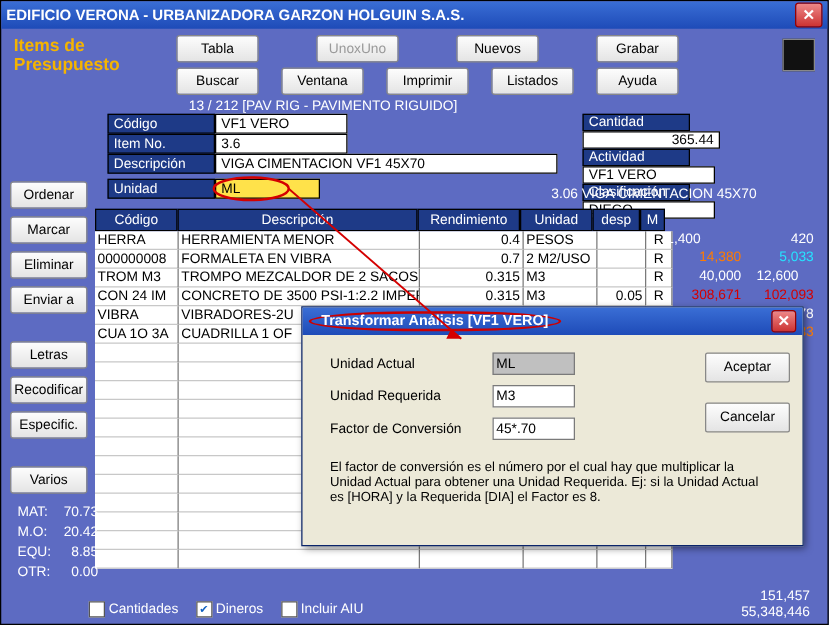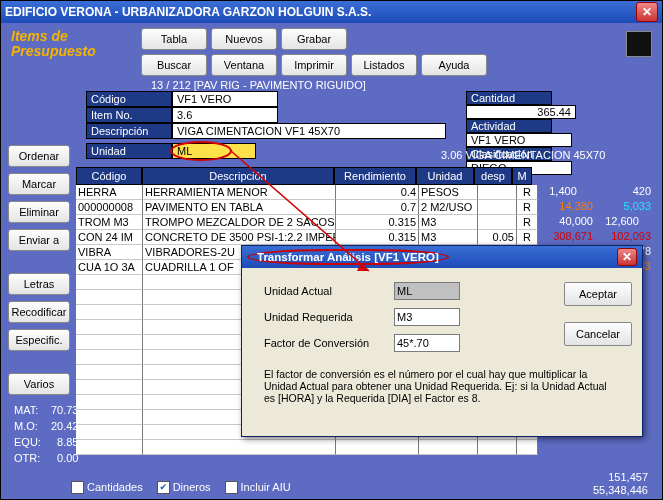--- a/index.html
+++ b/index.html
@@ -4,23 +4,23 @@
 <style>
   html,body{margin:0;padding:0;font-family:"Segoe UI",Tahoma,sans-serif;font-size:11px;background:#000;}
   .app{width:663px;height:500px;background:#5d6bc2;position:relative;overflow:hidden;border:1px solid #000;box-sizing:border-box;}
   
   .titlebar{height:22px;background:linear-gradient(#3a6ed5,#1e4bb8);display:flex;align-items:center;padding:0 4px;color:#fff;font-weight:bold;font-size:12px;}
   .titlebar .spacer{flex:1;}
   .close-btn{width:20px;height:18px;background:linear-gradient(#e88,#c33);border:1px solid #900;border-radius:3px;color:#fff;display:flex;align-items:center;justify-content:center;font-weight:bold;font-size:12px;}
   .logo-sq{width:24px;height:24px;background:#111;border:1px solid #888;position:absolute;top:30px;right:10px;}
   
   .toprow{height:55px;display:flex;}
-  .items-label{color:#f5b400;font-style:italic;font-weight:bold;font-size:14px;width:120px;padding:6px 10px;line-height:1.1;}
+  .items-label{color:#f5b400;font-weight:bold;font-size:14px;width:120px;padding:6px 10px;line-height:1.1;}
   .btn-grid{padding-top:5px;}
-  .btn-grid .row{display:flex;gap:4px;margin-bottom:4px;}
+  .btn-grid .row{display:flex;gap:18px;margin-bottom:4px;justify-content:space-between;}
   .wbtn{background:linear-gradient(#fdfdfd,#e4e4e4);border:1px solid #888;border-radius:3px;min-width:64px;height:20px;display:flex;align-items:center;justify-content:center;color:#000;}
   .wbtn.disabled{color:#9a9a9a;}
   
   .leftcol{position:absolute;left:7px;top:118px;width:62px;display:flex;flex-direction:column;gap:6px;}
   .leftcol .sbtn{background:linear-gradient(#fdfdfd,#e4e4e4);border:1px solid #888;border-radius:3px;height:20px;display:flex;align-items:center;justify-content:center;color:#000;}
   
   .bread{color:#fff;font-size:11px;position:absolute;left:150px;top:78px;}
   
   .hdrbox{position:absolute;left:85px;top:90px;}
   .hdrbox .frow{display:flex;height:16px;}
@@ -76,20 +76,21 @@
 
   <div class="logo-sq"></div>
 
   <div class="toprow">
     <div class="items-label">
       <span>Items de</span><br><span>Presupuesto</span>
     </div>
     <div class="btn-grid">
       <div class="row">
         <div class="wbtn">Tabla</div>
+        <div class="wbtn disabled">UnoxUno</div>
         <div class="wbtn">Nuevos</div>
         <div class="wbtn">Grabar</div>
       </div>
       <div class="row">
         <div class="wbtn">Buscar</div>
         <div class="wbtn">Ventana</div>
         <div class="wbtn">Imprimir</div>
         <div class="wbtn">Listados</div>
         <div class="wbtn">Ayuda</div>
       </div>
@@ -161,21 +162,21 @@
       <div class="grow">
         <div class="gcell" style="width:62px">HERRA</div>
         <div class="gcell" style="width:188px">HERRAMIENTA MENOR</div>
         <div class="gcell num" style="width:78px">0.4</div>
         <div class="gcell" style="width:54px">PESOS</div>
         <div class="gcell num" style="width:34px"></div>
         <div class="gcell" style="width:16px;justify-content:center">R</div>
       </div>
       <div class="grow">
         <div class="gcell" style="width:62px">000000008</div>
-        <div class="gcell" style="width:188px">PAVIMENTO EN TABLA</div>
+        <div class="gcell" style="width:188px">FORMALETA EN VIBRA</div>
         <div class="gcell num" style="width:78px">0.7</div>
         <div class="gcell" style="width:54px">2 M2/USO</div>
         <div class="gcell num" style="width:34px"></div>
         <div class="gcell" style="width:16px;justify-content:center">R</div>
       </div>
       <div class="grow">
         <div class="gcell" style="width:62px">TROM M3</div>
         <div class="gcell" style="width:188px">TROMPO MEZCALDOR DE 2 SACOS</div>
         <div class="gcell num" style="width:78px">0.315</div>
         <div class="gcell" style="width:54px">M3</div>
@@ -299,21 +300,21 @@
         <div class="gcell" style="width:188px"></div>
         <div class="gcell num" style="width:78px"></div>
         <div class="gcell" style="width:54px"></div>
         <div class="gcell num" style="width:34px"></div>
         <div class="gcell" style="width:16px;justify-content:center"></div>
       </div>
     </div>
 
   <div id="valcols" style="position:absolute;left:532px;top:184px;">
       <div style="display:flex;height:15px;color:#fff;font-size:11px">
-        <div class="" style="width:60px;text-align:center">1,400</div>
+        <div class="" style="width:60px;text-align:left">1,400</div>
         <div class="" style="width:58px;text-align:right">420</div>
       </div>
       <div style="display:flex;height:15px;color:#fff;font-size:11px">
         <div class="orange" style="width:60px;text-align:right">14,380</div>
         <div class="cyan" style="width:58px;text-align:right">5,033</div>
       </div>
       <div style="display:flex;height:15px;color:#fff;font-size:11px">
         <div class="" style="width:60px;text-align:right">40,000</div>
         <div class="" style="width:58px;text-align:center">12,600</div>
       </div>

